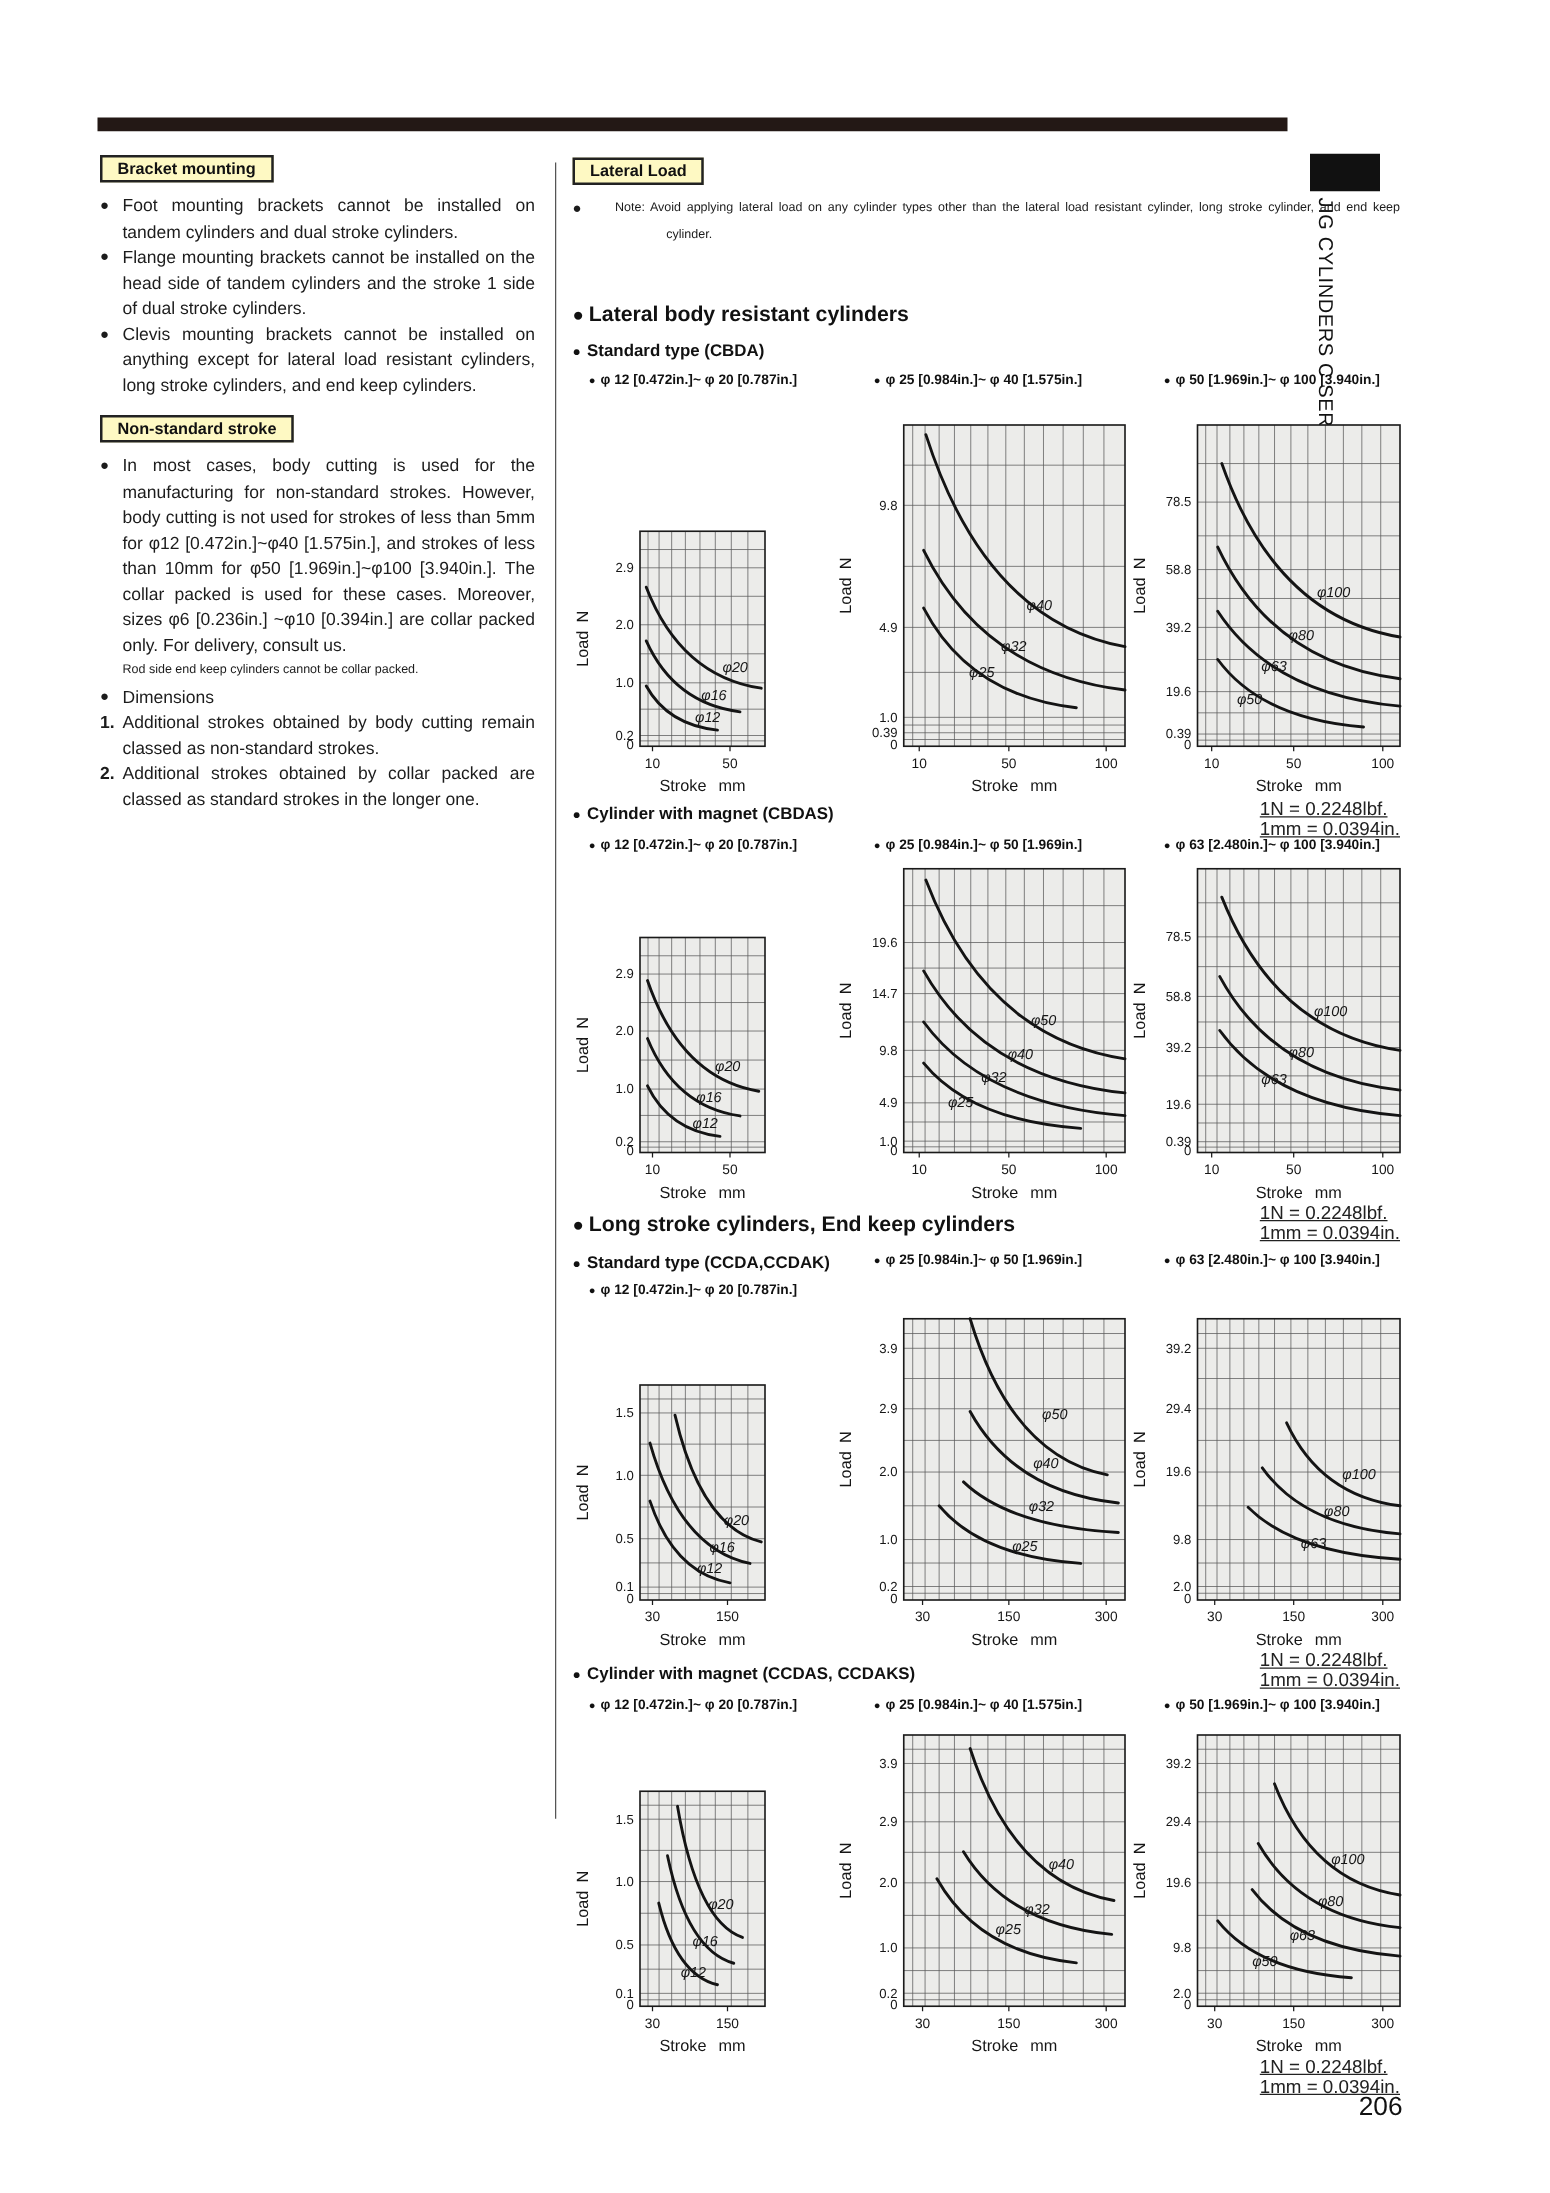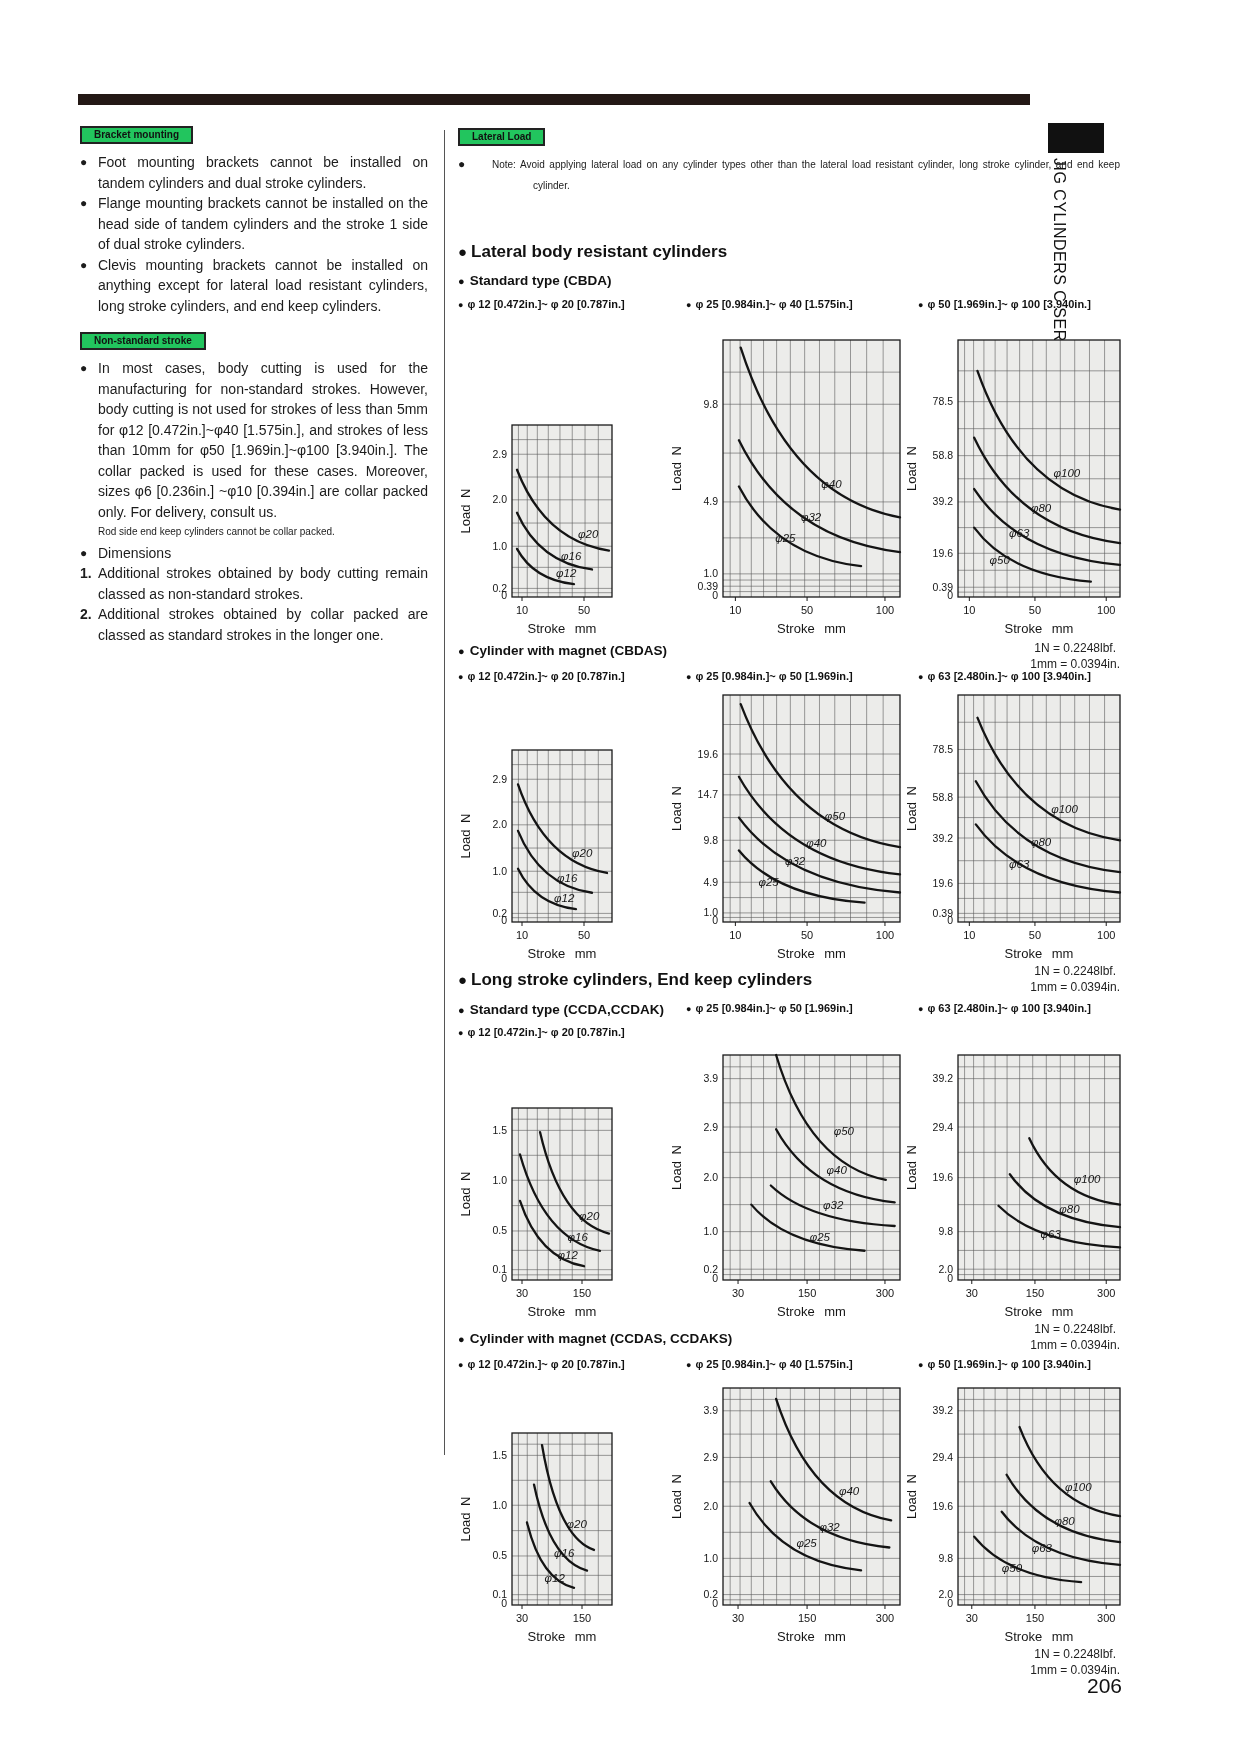--- a/index.html
+++ b/index.html
@@ -6,42 +6,42 @@
   body{width:1240px;height:1754px;position:relative;overflow:hidden;
        font-family:"Liberation Sans","DejaVu Sans",sans-serif;color:#1c1c1c;}
   .abs{position:absolute;}
   .topbar{left:78px;top:94px;width:952px;height:11px;background:#231815;}
   .sidetab{left:1048px;top:123px;width:56px;height:30px;background:#111;}
   .sidetext{left:1050px;top:158px;writing-mode:vertical-rl;text-orientation:mixed;
             font-size:16px;font-weight:500;letter-spacing:0.5px;color:#111;}
   .pagenum{right:118px;top:1674px;font-size:21px;color:#111;}
   .divider{left:444px;top:130px;width:1px;height:1325px;background:#555;}
   .leftcol{left:80px;top:124px;width:348px;}
-  .hbox{display:inline-block;border:2px solid #222;background:#22c55e;
-        padding:1px 12px 2px 12px;font-size:10px;font-weight:bold;color:#111;}
+  .hbox{display:inline-block;border:2px solid #222;background:#fef9c3;
+        padding:1px 12px 2px 12px;font-size:13px;font-weight:bold;color:#111;}
   .bullets{margin-top:8px;}
   .bul{position:relative;padding-left:18px;text-align:justify;
        font-size:14px;line-height:20.5px;margin:0;}
   .dot{position:absolute;left:0;top:0;font-size:12px;}
   .cont{padding-left:18px;text-align:justify;font-size:10px;line-height:20.5px;margin:0;}
   .numit{position:relative;padding-left:18px;text-align:justify;
          font-size:14px;line-height:20.5px;margin:0;}
   .nnum{position:absolute;left:0;top:0;font-weight:bold;}
   .rtop{left:458px;top:126px;width:662px;}
   .rbul{position:relative;padding-left:17px;text-align:justify;
         font-size:13.8px;line-height:21px;margin:8px 0 0 0;}
   .note{padding-left:58px;text-indent:-41px;margin:0 0 0 17px;text-align:justify;
         font-size:10px;line-height:21px;}
   .gtitle{font-size:17px;font-weight:bold;color:#111;white-space:nowrap;}
   .gtitle .sdot{font-size:15px;margin-right:4px;}
   .stitle{font-size:13.5px;font-weight:bold;color:#111;white-space:nowrap;}
   .stitle .sdot{font-size:11px;margin-right:5px;}
-  .dtitle{font-size:11px;font-weight:bold;color:#111;white-space:nowrap;}
+  .dtitle{font-size:11px;font-weight:bold;color:#111;white-space:nowrap;margin-left:13px;}
   .dtitle .sdot{font-size:9px;margin-right:4px;}
-  .unote{font-size:12px;line-height:16px;color:#222;text-align:center;right:120px;}
+  .unote{font-size:15px;line-height:16px;color:#222;text-align:left;right:120px;text-decoration:underline;}
   .chartbox{position:absolute;}
   svg text{font-family:"Liberation Sans","DejaVu Sans",sans-serif;}
 </style>
 </head>
 <body>
 
 <div class="abs topbar"></div>
 <div class="abs sidetab"></div>
 <div class="abs sidetext">JIG CYLINDERS C SERIES</div>
 <div class="abs pagenum">206</div>

